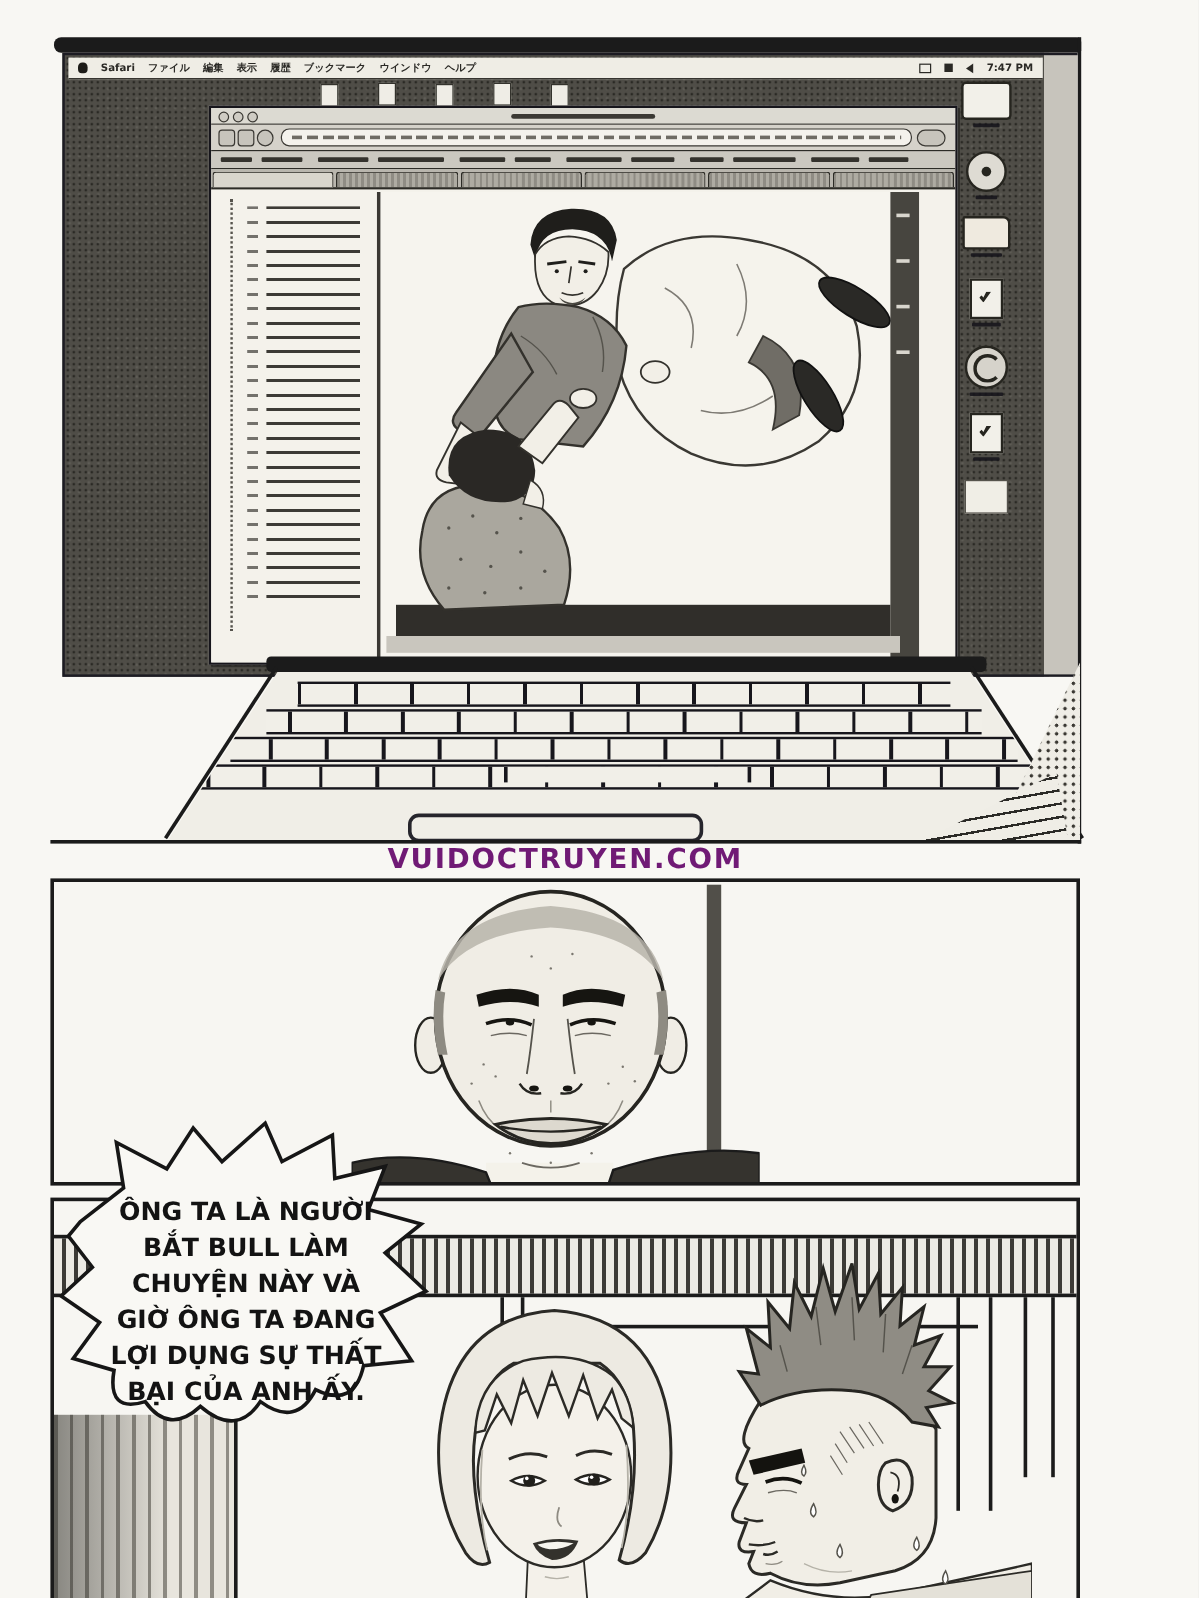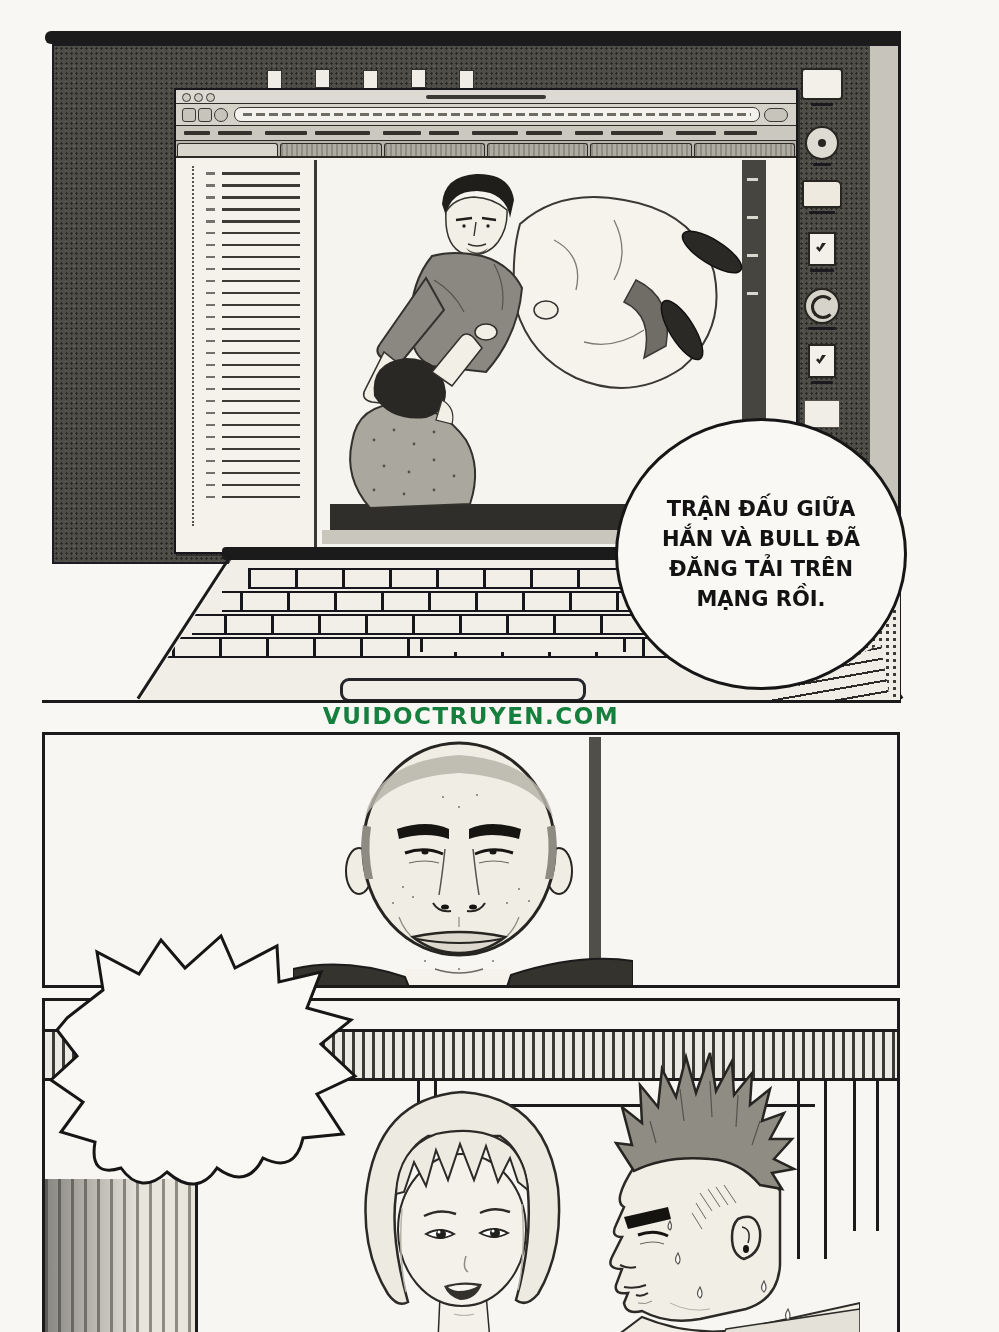--- a/index.html
+++ b/index.html
@@ -37,39 +37,55 @@
        background:repeating-linear-gradient(90deg,#8f8c84 0 2px,#aeaba2 2px 5px);}
   .tab.active{background:#d9d6cd;}
   .content{position:absolute;left:0;right:0;top:68px;bottom:0;background:#f4f2eb;}
   .sidelines{position:absolute;background:repeating-linear-gradient(#3c3a35 0 2.5px,transparent 2.5px 12px);}
   .hamb{position:absolute;width:22px;height:2.5px;background:#2c2b26;}
   .icon-label{height:3px;background:#14131a;opacity:.85;margin:3px auto 0 auto;border-radius:1px;}
   .dicon{position:absolute;left:745px;width:46px;text-align:center;}
   .krow{position:absolute;height:17px;border-top:2px solid #17161c;border-bottom:2px solid #17161c;
         background:repeating-linear-gradient(90deg,#17161c 0 3px,#f1efe8 3px 47px);}
   .watermark{position:absolute;left:42px;width:858px;text-align:center;font-weight:bold;
-             font-size:23px;letter-spacing:1.5px;color:#15803d;}
+             font-size:23px;letter-spacing:1.5px;color:#701a75;}
   .post{position:absolute;border-left:3px solid #1b1b1b;border-right:3px solid #1b1b1b;}
   svg{display:block;}
 </style>
 </head>
 <body>
 
 <div class="page">
 
   <div class="abs" style="left:0;top:0;width:999px;height:706px;">
 
     <div class="abs ink" style="left:45px;top:31px;width:856px;height:13px;border-radius:6px 4px 2px 6px;"></div>
 
     <div class="abs ink" style="left:898px;top:31px;width:3px;height:672px;"></div>
 
     <div class="abs ink" style="left:42px;top:700px;width:859px;height:3px;"></div>
 
     <div class="screen">
 
+      <div class="menubar">
+        <span style="width:8px;height:9px;background:#1d1c18;border-radius:45% 45% 40% 40%;display:inline-block;"></span>
+        <span class="mi">Safari</span>
+        <span class="mi">ファイル</span>
+        <span class="mi">編集</span>
+        <span class="mi">表示</span>
+        <span class="mi">履歴</span>
+        <span class="mi">ブックマーク</span>
+        <span class="mi">ウインドウ</span>
+        <span class="mi">ヘルプ</span>
+        <span style="flex:1"></span>
+        <span style="width:8px;height:6px;border:1px solid #2a2925;display:inline-block;"></span>
+        <span style="width:7px;height:7px;background:#2a2925;display:inline-block;"></span>
+        <span style="width:0;height:0;border-top:4px solid transparent;border-bottom:4px solid transparent;border-right:6px solid #2a2925;display:inline-block;"></span>
+        <span class="mi">7:47 PM</span>
+      </div>
 
       <div class="abs" style="left:213px;top:24px;width:13px;height:17px;background:#efede6;border:1px solid #33322c;"></div>
       <div class="abs" style="left:261px;top:23px;width:13px;height:17px;background:#efede6;border:1px solid #33322c;"></div>
       <div class="abs" style="left:309px;top:24px;width:13px;height:17px;background:#efede6;border:1px solid #33322c;"></div>
       <div class="abs" style="left:357px;top:23px;width:13px;height:17px;background:#efede6;border:1px solid #33322c;"></div>
       <div class="abs" style="left:405px;top:24px;width:13px;height:17px;background:#efede6;border:1px solid #33322c;"></div>
 
       <div class="dicon" style="top:22px;">
         <div style="width:38px;height:28px;margin:0 auto;background:#f2f0e9;border:2px solid #26251f;border-radius:4px;"></div>
         <div class="icon-label" style="width:22px;"></div>
@@ -218,26 +234,20 @@
       <div class="abs" style="left:200px;top:118px;width:240px;height:18px;border:3px solid #26252c;border-radius:9px;"></div>
     </div>
     <div class="abs ink" style="left:229px;top:556px;width:3px;height:170px;transform:rotate(33deg);transform-origin:top center;"></div>
     <div class="abs ink" style="left:808px;top:556px;width:3px;height:170px;transform:rotate(-33deg);transform-origin:top center;"></div>
 
     <div class="abs" style="left:828px;top:552px;width:72px;height:148px;clip-path:polygon(100% 0,100% 100%,0 100%);
                 background-color:#efede6;background-image:radial-gradient(#3a3833 1.4px,transparent 1.7px);background-size:7px 7px;"></div>
     <div class="abs" style="left:770px;top:644px;width:120px;height:56px;clip-path:polygon(0 100%,92% 0,100% 100%);
                 background:repeating-linear-gradient(170deg,#2b2a27 0 2px,#efede6 2px 11px);"></div>
 
-    <div class="bubble" style="left:615px;top:418px;width:286px;height:266px;z-index:4;">
-      <div class="bubble-text" style="font-size:21px;line-height:30px;">TRẬN ĐẤU GIỮA
-HẮN VÀ BULL ĐÃ
-ĐĂNG TẢI TRÊN
-MẠNG RỒI.</div>
-    </div>
   </div>
 
   <div class="watermark" style="top:703px;z-index:5;">VUIDOCTRUYEN.COM</div>
 
   <div class="panel" style="left:42px;top:732px;width:852px;height:250px;">
     <svg class="abs" style="left:248px;top:2px;" width="340" height="250" viewBox="0 0 340 250">
       <rect x="296" y="0" width="12" height="250" fill="#514f49"></rect>
       <rect x="112" y="232" width="106" height="18" fill="#f4f2ea"></rect>
       <path d="M0 250 L0 232 Q52 220 112 240 L116 250 Z" fill="#35332e" stroke="#1b1b1b" stroke-width="2"></path>
       <path d="M340 250 L340 224 Q286 216 218 238 L214 250 Z" fill="#35332e" stroke="#1b1b1b" stroke-width="2"></path>
@@ -337,14 +347,22 @@
         <path d="M214 240 q4 8 0 11 q-5 -3 0 -11 Z"></path>
           <path d="M238 268 q4 8 0 11 q-5 -3 0 -11 Z"></path>
         <path d="M120 180 q3 6 0 9 q-4 -2 0 -9 Z"></path>
       </g>
     </svg>
   </div>
 
   <svg class="abs" style="left:45px;top:930px;z-index:6;" width="315" height="300" viewBox="0 0 315 300">
     <path d="M22 88 L58 60 L52 22 L94 44 L116 10 L140 38 L176 6 L190 38 L232 16 L234 52 L276 42 L262 78 L306 90 L276 114 L310 146 L272 164 L298 204 L258 208 Q250 244 218 228 Q202 260 172 238 Q152 268 122 242 Q96 266 76 238 Q44 248 50 212 L16 202 L38 172 L6 150 L32 126 L12 100 Z" fill="#f9f8f4" stroke="#161616" stroke-width="3"></path>
   </svg>
+  <div class="abs" style="left:75px;top:995px;width:260px;z-index:7;">
+    <div class="bubble-text" style="font-size:21px;line-height:30px;">ÔNG TA LÀ NGƯỜI
+BẮT BULL LÀM
+CHUYỆN NÀY VÀ
+GIỜ ÔNG TA ĐANG
+LỢI DỤNG SỰ THẤT
+BẠI CỦA ANH ẤY.</div>
+  </div>
 
 </div>
 
 </body></html>

